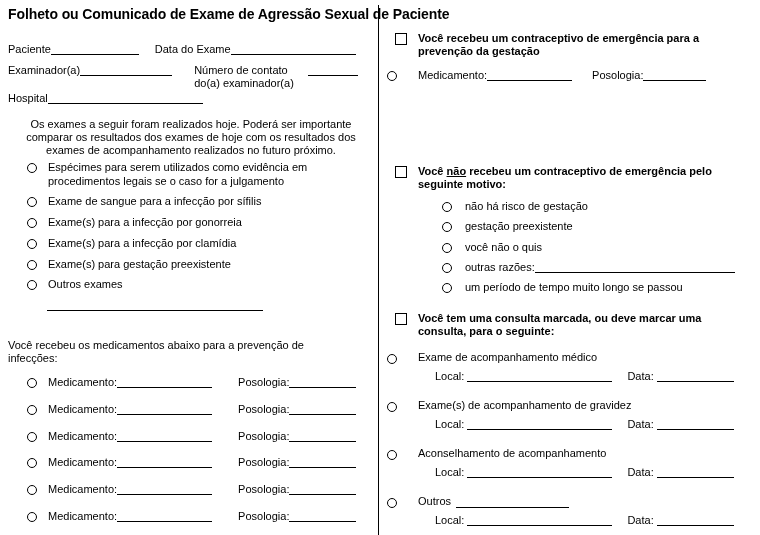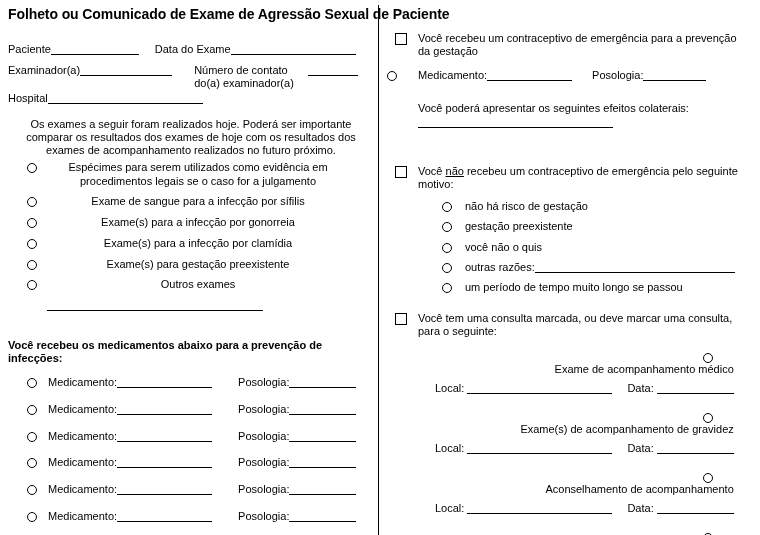--- a/index.html
+++ b/index.html
@@ -21,50 +21,50 @@
   .w50{width:50px;}.w63{width:63px;}.w67{width:67px;}.w77{width:77px;}
   .w85{width:85px;}.w88{width:88px;}.w92{width:92px;}.w95{width:95px;}.w125{width:125px;}.w145{width:145px;}.w155{width:155px;}
   .blline{height:9px;border-bottom:1px solid #000;}.ml15{margin-left:15px;}.ml16{margin-left:16px;}
   .ml20{margin-left:20px;}.ml21{margin-left:26px;}
 
   .row1{top:43px;}
   .row2{top:64px;}
   .row3{top:92px;}
   .contact{display:inline-block;vertical-align:top;margin-left:22px;}
   .para{top:118px;width:366px;text-align:center;}
-  .exlist{top:161px;width:360px;text-align:center;}
+  .exlist{top:161px;width:360px;}
   .opt{display:flex;align-items:flex-start;margin-bottom:7.3px;line-height:13.5px;}
   .radio{flex:0 0 auto;width:8px;height:8px;border:1px solid #000;border-radius:50%;margin-top:2px;background:#fff;}
   .exlist .radio{margin-left:19px;margin-right:11px;}
   .opt-text{width:300px;}
   .otherexams-bl{margin-left:39px;margin-top:9px;width:216px;}
-  .medintro{top:339px;width:320px;font-weight:bold;}
+  .medintro{top:339px;width:320px;}
   .medrows{top:376px;}
   .medrow{display:flex;align-items:flex-start;margin-bottom:13.8px;}
   .medrow .radio{margin-left:19px;margin-right:11px;}
   .medrow-r .radio{margin-left:0;margin-right:21px;}
 
-  .checkrow{display:flex;align-items:flex-start;}
+  .checkrow{display:flex;align-items:flex-start;font-weight:bold;}
   .checkbox{flex:0 0 auto;width:10px;height:10px;border:1px solid #000;margin-left:8px;margin-top:1px;background:#fff;}
   .cb-text{margin-left:11px;width:330px;}
   .u{text-decoration:underline;}
 
   .s1{top:32px;}
   .s1med{top:69px;}
   .s1side{top:102px;left:31px;}
   .s1side .blline{margin-top:3px;width:195px;}
   .s2{top:165px;}
   .reasons{top:200px;left:55px;}
   .reason{display:flex;align-items:flex-start;margin-bottom:7.3px;}
   .reason .radio{margin-right:13px;}
   .reason .bl{width:200px;}
   .s3{top:312px;}
   .opts{top:351px;}
   .apt{margin-bottom:16px;}
-  .apt-title{display:flex;align-items:flex-end;flex-direction:column;}
+  .apt-title{display:flex;align-items:center;}
   .apt-title .radio{margin-right:21px;}
   .apt-loc{margin-left:48px;margin-top:6px;}
   .otherapt-bl{width:113px;margin-left:5px;}
 </style>
 </head>
 <body>
 
 <div class="page">
   <div class="divider"></div>
 
@@ -170,24 +170,20 @@
     </div>
 
     <div class="abs s1med medrow medrow-r">
       <span class="radio"></span>
         <span>Medicamento:</span>
         <span class="bl w85"></span>
         <span class="ml20">Posologia:</span>
         <span class="bl w63"></span>
     </div>
 
-    <div class="abs s1side">
-      <div>Você poderá apresentar os seguintes efeitos colaterais:</div>
-      <div class="blline"></div>
-    </div>
 
     <div class="abs s2 checkrow">
       <span class="checkbox"></span>
       <div class="cb-text">
         <span>Você</span>
         <span class="u">não</span>
         <span>recebeu um contraceptivo de emergência pelo seguinte motivo:</span>
       </div>
     </div>
 

